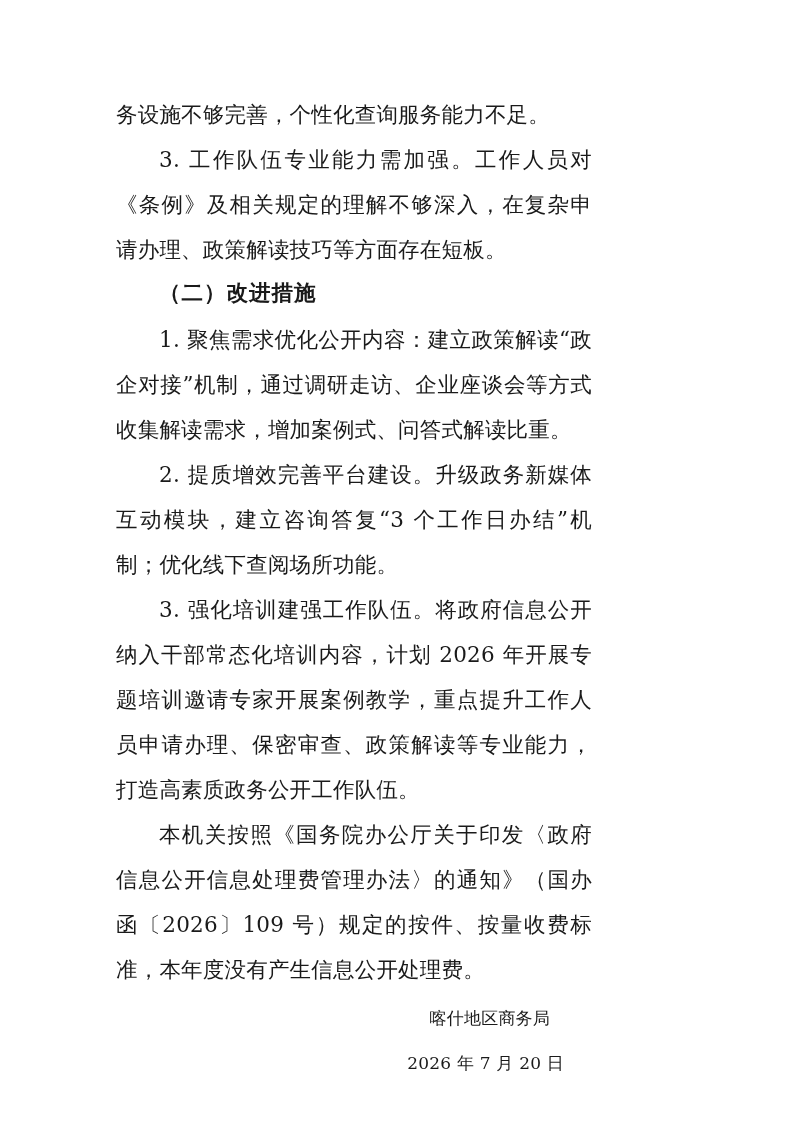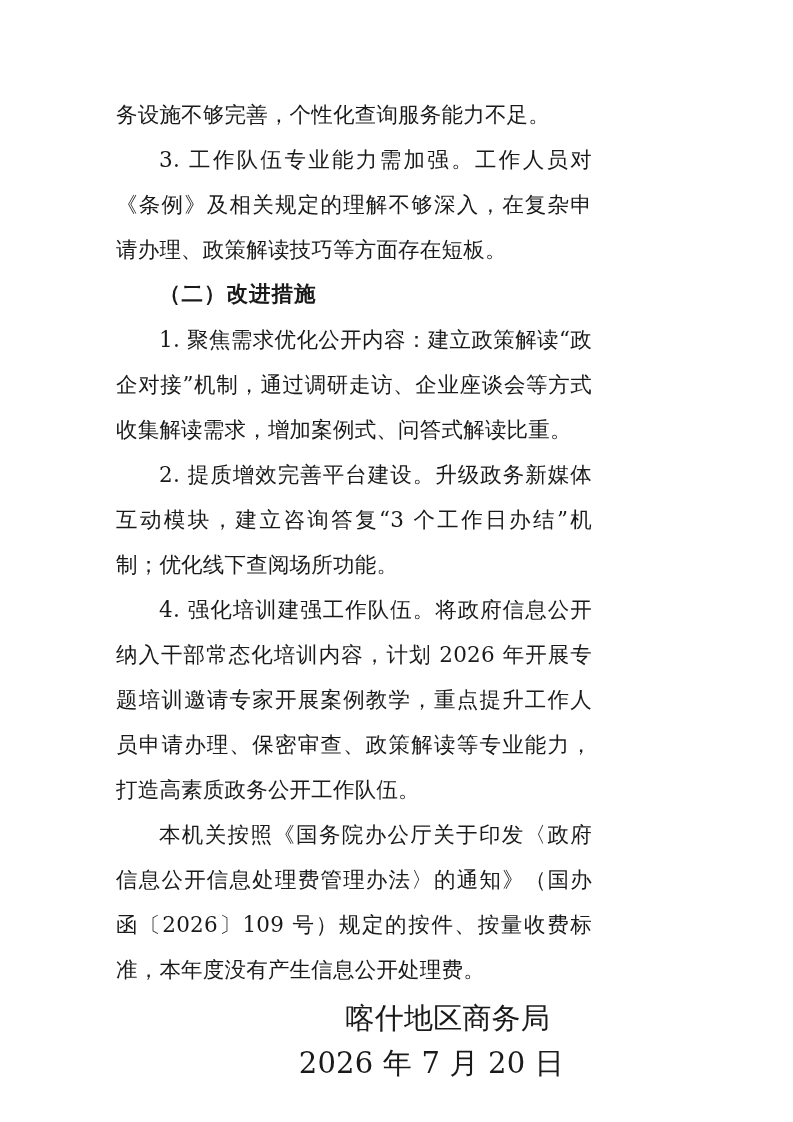--- a/index.html
+++ b/index.html
@@ -31,32 +31,32 @@
   .para {
     margin: 0;
     text-indent: 0;
   }
   .para.indent {
     text-indent: 43px;
   }
   .para.heading {
     text-indent: 43px;
     font-weight: bold;
-    font-family: Liberation Sans, sans-serif;
+    font-family: Liberation Mono, monospace;
     letter-spacing: 1px;
   }
   .sign-block {
     margin-top: 4px;
   }
   .sign-line {
     margin: 0;
     text-align: right;
     padding-right: 42px;
     line-height: 45px;
-    font-size: 29px;
+    font-size: 17px;
   }
   .sign-line.date {
     padding-right: 28px;
   }
 </style>
 </head>
 <body>
 
 <div class="page">
   <div class="doc-body">
@@ -64,21 +64,21 @@
     <p class="para">务设施不够完善，个性化查询服务能力不足。</p>
 
     <p class="para indent">3. 工作队伍专业能力需加强。工作人员对《条例》及相关规定的理解不够深入，在复杂申请办理、政策解读技巧等方面存在短板。</p>
 
     <p class="para heading">（二）改进措施</p>
 
     <p class="para indent">1. 聚焦需求优化公开内容：建立政策解读“政企对接”机制，通过调研走访、企业座谈会等方式收集解读需求，增加案例式、问答式解读比重。</p>
 
     <p class="para indent">2. 提质增效完善平台建设。升级政务新媒体互动模块，建立咨询答复“3 个工作日办结”机制；优化线下查阅场所功能。</p>
 
-    <p class="para indent">4. 强化培训建强工作队伍。将政府信息公开纳入干部常态化培训内容，计划 2026 年开展专题培训邀请专家开展案例教学，重点提升工作人员申请办理、保密审查、政策解读等专业能力，打造高素质政务公开工作队伍。</p>
+    <p class="para indent">3. 强化培训建强工作队伍。将政府信息公开纳入干部常态化培训内容，计划 2026 年开展专题培训邀请专家开展案例教学，重点提升工作人员申请办理、保密审查、政策解读等专业能力，打造高素质政务公开工作队伍。</p>
 
 
     <p class="para indent">本机关按照《国务院办公厅关于印发〈政府信息公开信息处理费管理办法〉的通知》（国办函〔2026〕109 号）规定的按件、按量收费标准，本年度没有产生信息公开处理费。</p>
 
     <div class="sign-block">
       <p class="sign-line">喀什地区商务局</p>
       <p class="sign-line date">2026 年 7 月 20 日</p>
     </div>
 
   </div>

